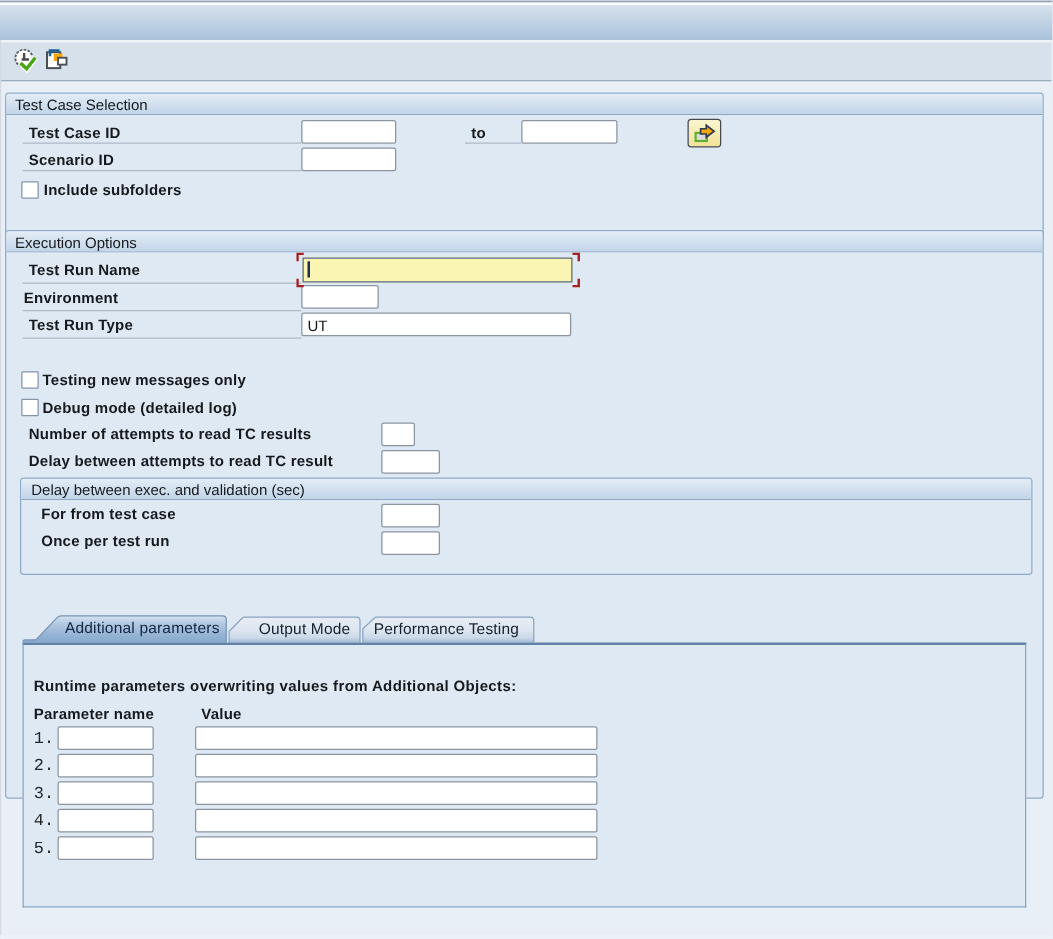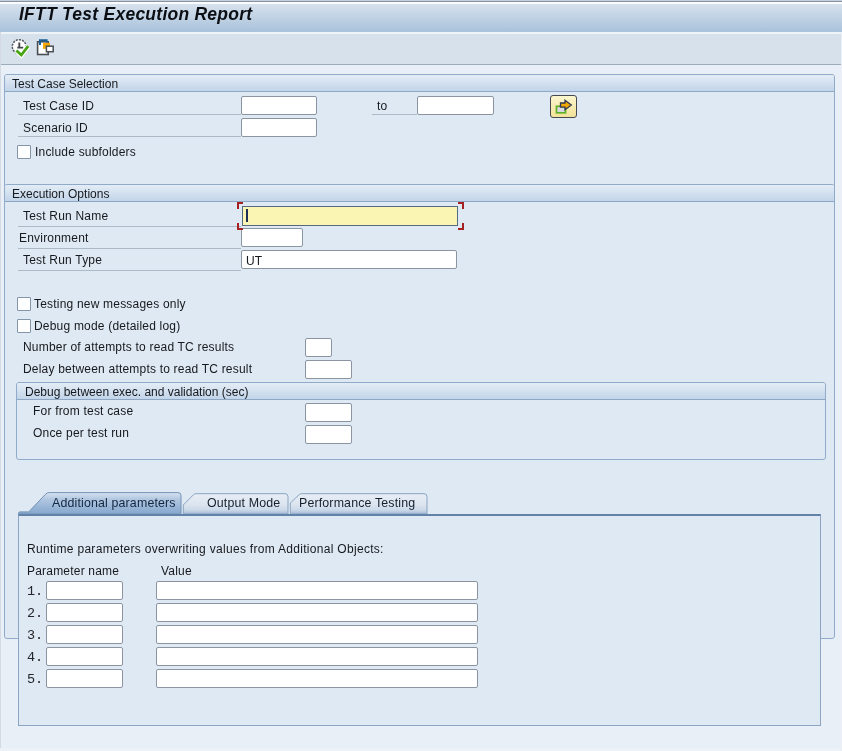--- a/index.html
+++ b/index.html
@@ -18,30 +18,29 @@
 #ledge { left:0; top:32px; width:1px; height:719px; background:#d5d9e2; }
 #redge { left:841px; top:32px; width:1px; height:719px; background:#eaf0f6; }
 
 .gbox { border:1px solid #90abc9; border-radius:3px; background:#dfe9f3; }
 .ghead { left:0; top:0; right:0; height:17px; background:linear-gradient(#e4edf6, #c2d5e9); border-bottom:1px solid #8da7c4; border-radius:2px 2px 0 0; }
 .ghead span { position:absolute; left:7px; top:2px; letter-spacing:0; }
 
 .inp { position:absolute; background:#fff; border:1px solid #8b95a2; border-radius:2px; font-size:12px; }
 .ul { position:absolute; height:1px; background:#aeb9c6; }
 .cb { position:absolute; width:14px; height:14px; background:#fff; border:1px solid #8495aa; border-radius:1px; }
-.lbl { position:absolute; white-space:nowrap; letter-spacing:0.2px; }
+.lbl { position:absolute; white-space:nowrap; letter-spacing:0.2px;font-weight:bold; }
 .num { position:absolute; font-family:"Liberation Mono",monospace; font-size:13.5px; color:#23262a; }
 </style>
 </head>
 <body>
 <div id="title" class="abs">
   <div class="line0 abs"></div>
   <div class="line1 abs"></div>
   <div class="line2 abs"></div>
-  <div class="txt abs">IFTT Test Execution Report</div>
 </div>
 <div id="toolbar" class="abs">
   <svg class="abs" style="left:11px; top:5px;" width="20" height="20" viewBox="0 0 20 20">
     <circle cx="8.2" cy="7.6" r="6.9" fill="#ffffff" stroke="#565c62" stroke-width="1.5" stroke-dasharray="2.1 1.1"></circle>
     <path d="M8.3 3.4 V9.4 M6.3 8.6 H12.2" stroke="#45494e" stroke-width="1.9" fill="none"></path>
     <path d="M5.4 11.5 L10.3 16 L17.2 7.2" stroke="#ffffff" stroke-width="5" fill="none"></path>
     <path d="M5.4 11.5 L10.3 16 L17.2 7.2" stroke="#47a614" stroke-width="2.8" fill="none"></path>
   </svg>
   <svg class="abs" style="left:36px; top:4px;" width="19" height="19" viewBox="0 0 19 19">
     <rect x="1.6" y="3.8" width="10.6" height="12.7" fill="#ffffff" stroke="#4a4f55" stroke-width="1.6"></rect>
@@ -102,21 +101,21 @@
 <div class="lbl abs" style="left:34px; top:297px;">Testing new messages only</div>
 <div class="cb abs" style="left:17px; top:319px;"></div>
 <div class="lbl abs" style="left:34px; top:319px;">Debug mode (detailed log)</div>
 <div class="lbl abs" style="left:23px; top:340px;">Number of attempts to read TC results</div>
 <div class="inp abs" style="left:305px; top:338px; width:27px; height:19px;"></div>
 <div class="lbl abs" style="left:23px; top:362px;">Delay between attempts to read TC result</div>
 <div class="inp abs" style="left:305px; top:360px; width:47px; height:19px;"></div>
 
 <div class="gbox abs" style="left:16px; top:382px; width:810px; height:78px;">
   <div class="ghead abs">
-      <span style="left:8px;">Debug between exec. and validation (sec)</span>
+      <span style="left:8px;">Delay between exec. and validation (sec)</span>
     </div>
 </div>
 <div class="lbl abs" style="left:33px; top:404px;">For from test case</div>
 <div class="inp abs" style="left:305px; top:403px; width:47px; height:19px;"></div>
 <div class="lbl abs" style="left:33px; top:426px;">Once per test run</div>
 <div class="inp abs" style="left:305px; top:425px; width:47px; height:19px;"></div>
 
 <div class="abs" style="left:18px; top:514px; width:803px; height:212px; border:1px solid #8ba5c2; border-top:2px solid #6282a9; background:#dfe9f3;"></div>
 <svg class="abs" style="left:16px; top:490px;" width="420" height="24" viewBox="0 0 420 24">
   <defs>

